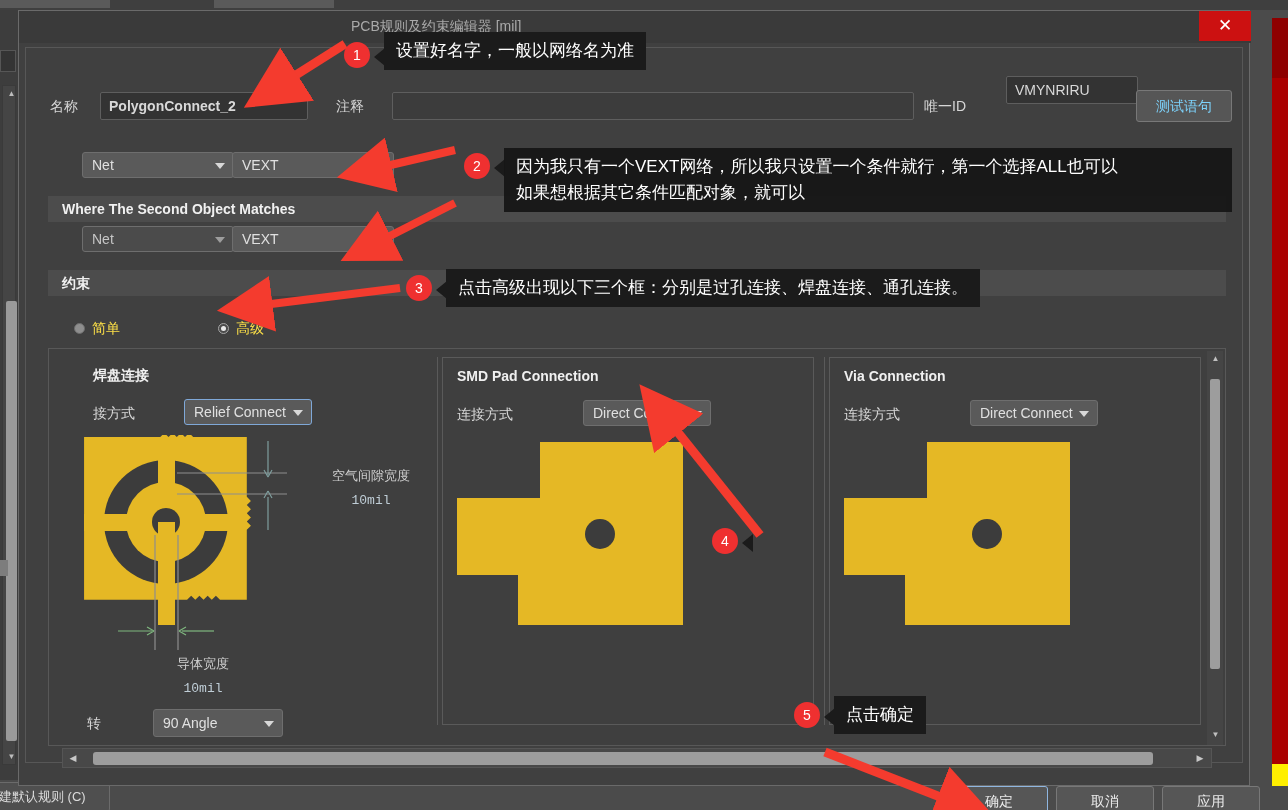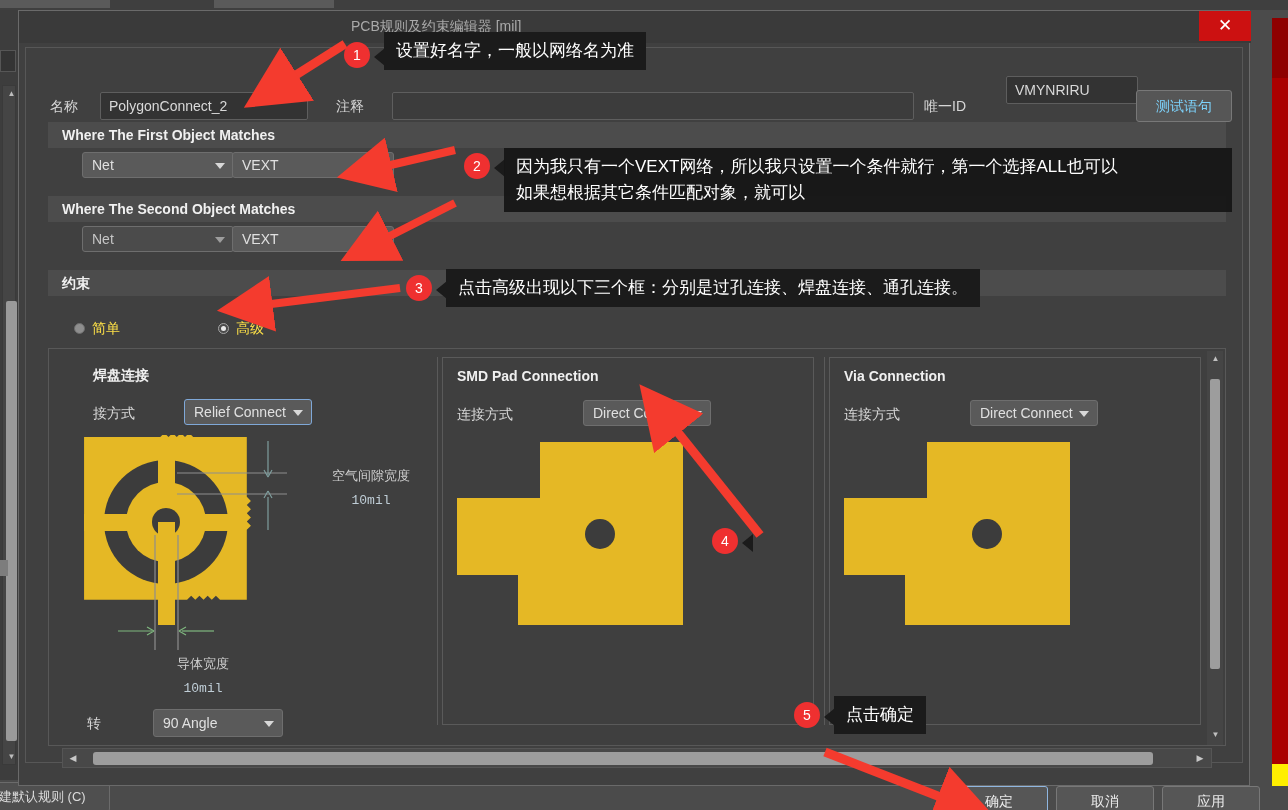--- a/index.html
+++ b/index.html
@@ -104,21 +104,21 @@
   .lbl { color: #d7d7d7; font-size: 14px; position: absolute; }
   .lbl-name { left: 24px; top: 50px; }
   .lbl-comment { left: 310px; top: 50px; }
   .lbl-uid { left: 898px; top: 50px; }
 
   .txtbox {
     position: absolute; background: #333333; border: 1px solid #5e5e5e;
     color: #d9d9d9; font-size: 14px; padding: 0 8px; line-height: 26px;
     border-radius: 2px; height: 28px;
   }
-  .tb-name { left: 74px; top: 44px; width: 208px; }
+  .tb-name { left: 74px; top: 44px; width: 208px; font-weight: bold; }
   .tb-comment { left: 366px; top: 44px; width: 522px; background: #3c3c3c; }
   .tb-uid { left: 980px; top: 28px; width: 132px; }
   .btn-test {
     position: absolute; left: 1110px; top: 42px; width: 96px; height: 32px;
     background: #565656; border: 1px solid #787878; border-radius: 3px;
     color: #7dd3fc; font-size: 14px; text-align: center; line-height: 30px;
     cursor: pointer;
   }
 
   
@@ -305,21 +305,20 @@
     <div class="content">
 
       <div class="lbl lbl-name">名称</div>
       <div class="txtbox tb-name">PolygonConnect_2</div>
       <div class="lbl lbl-comment">注释</div>
       <div class="txtbox tb-comment"></div>
       <div class="lbl lbl-uid">唯一ID</div>
       <div class="txtbox tb-uid">VMYNRIRU</div>
       <div class="btn-test">测试语句</div>
 
-      <div class="sec-header sec1">Where The First Object Matches</div>
       <div class="dd dd-a1">
         <span>Net</span>
         <span class="caret"></span>
       </div>
       <div class="dd dd-a2">
         <span>VEXT</span>
         <span class="caret"></span>
       </div>
 
       <div class="sec-header sec2">Where The Second Object Matches</div>

